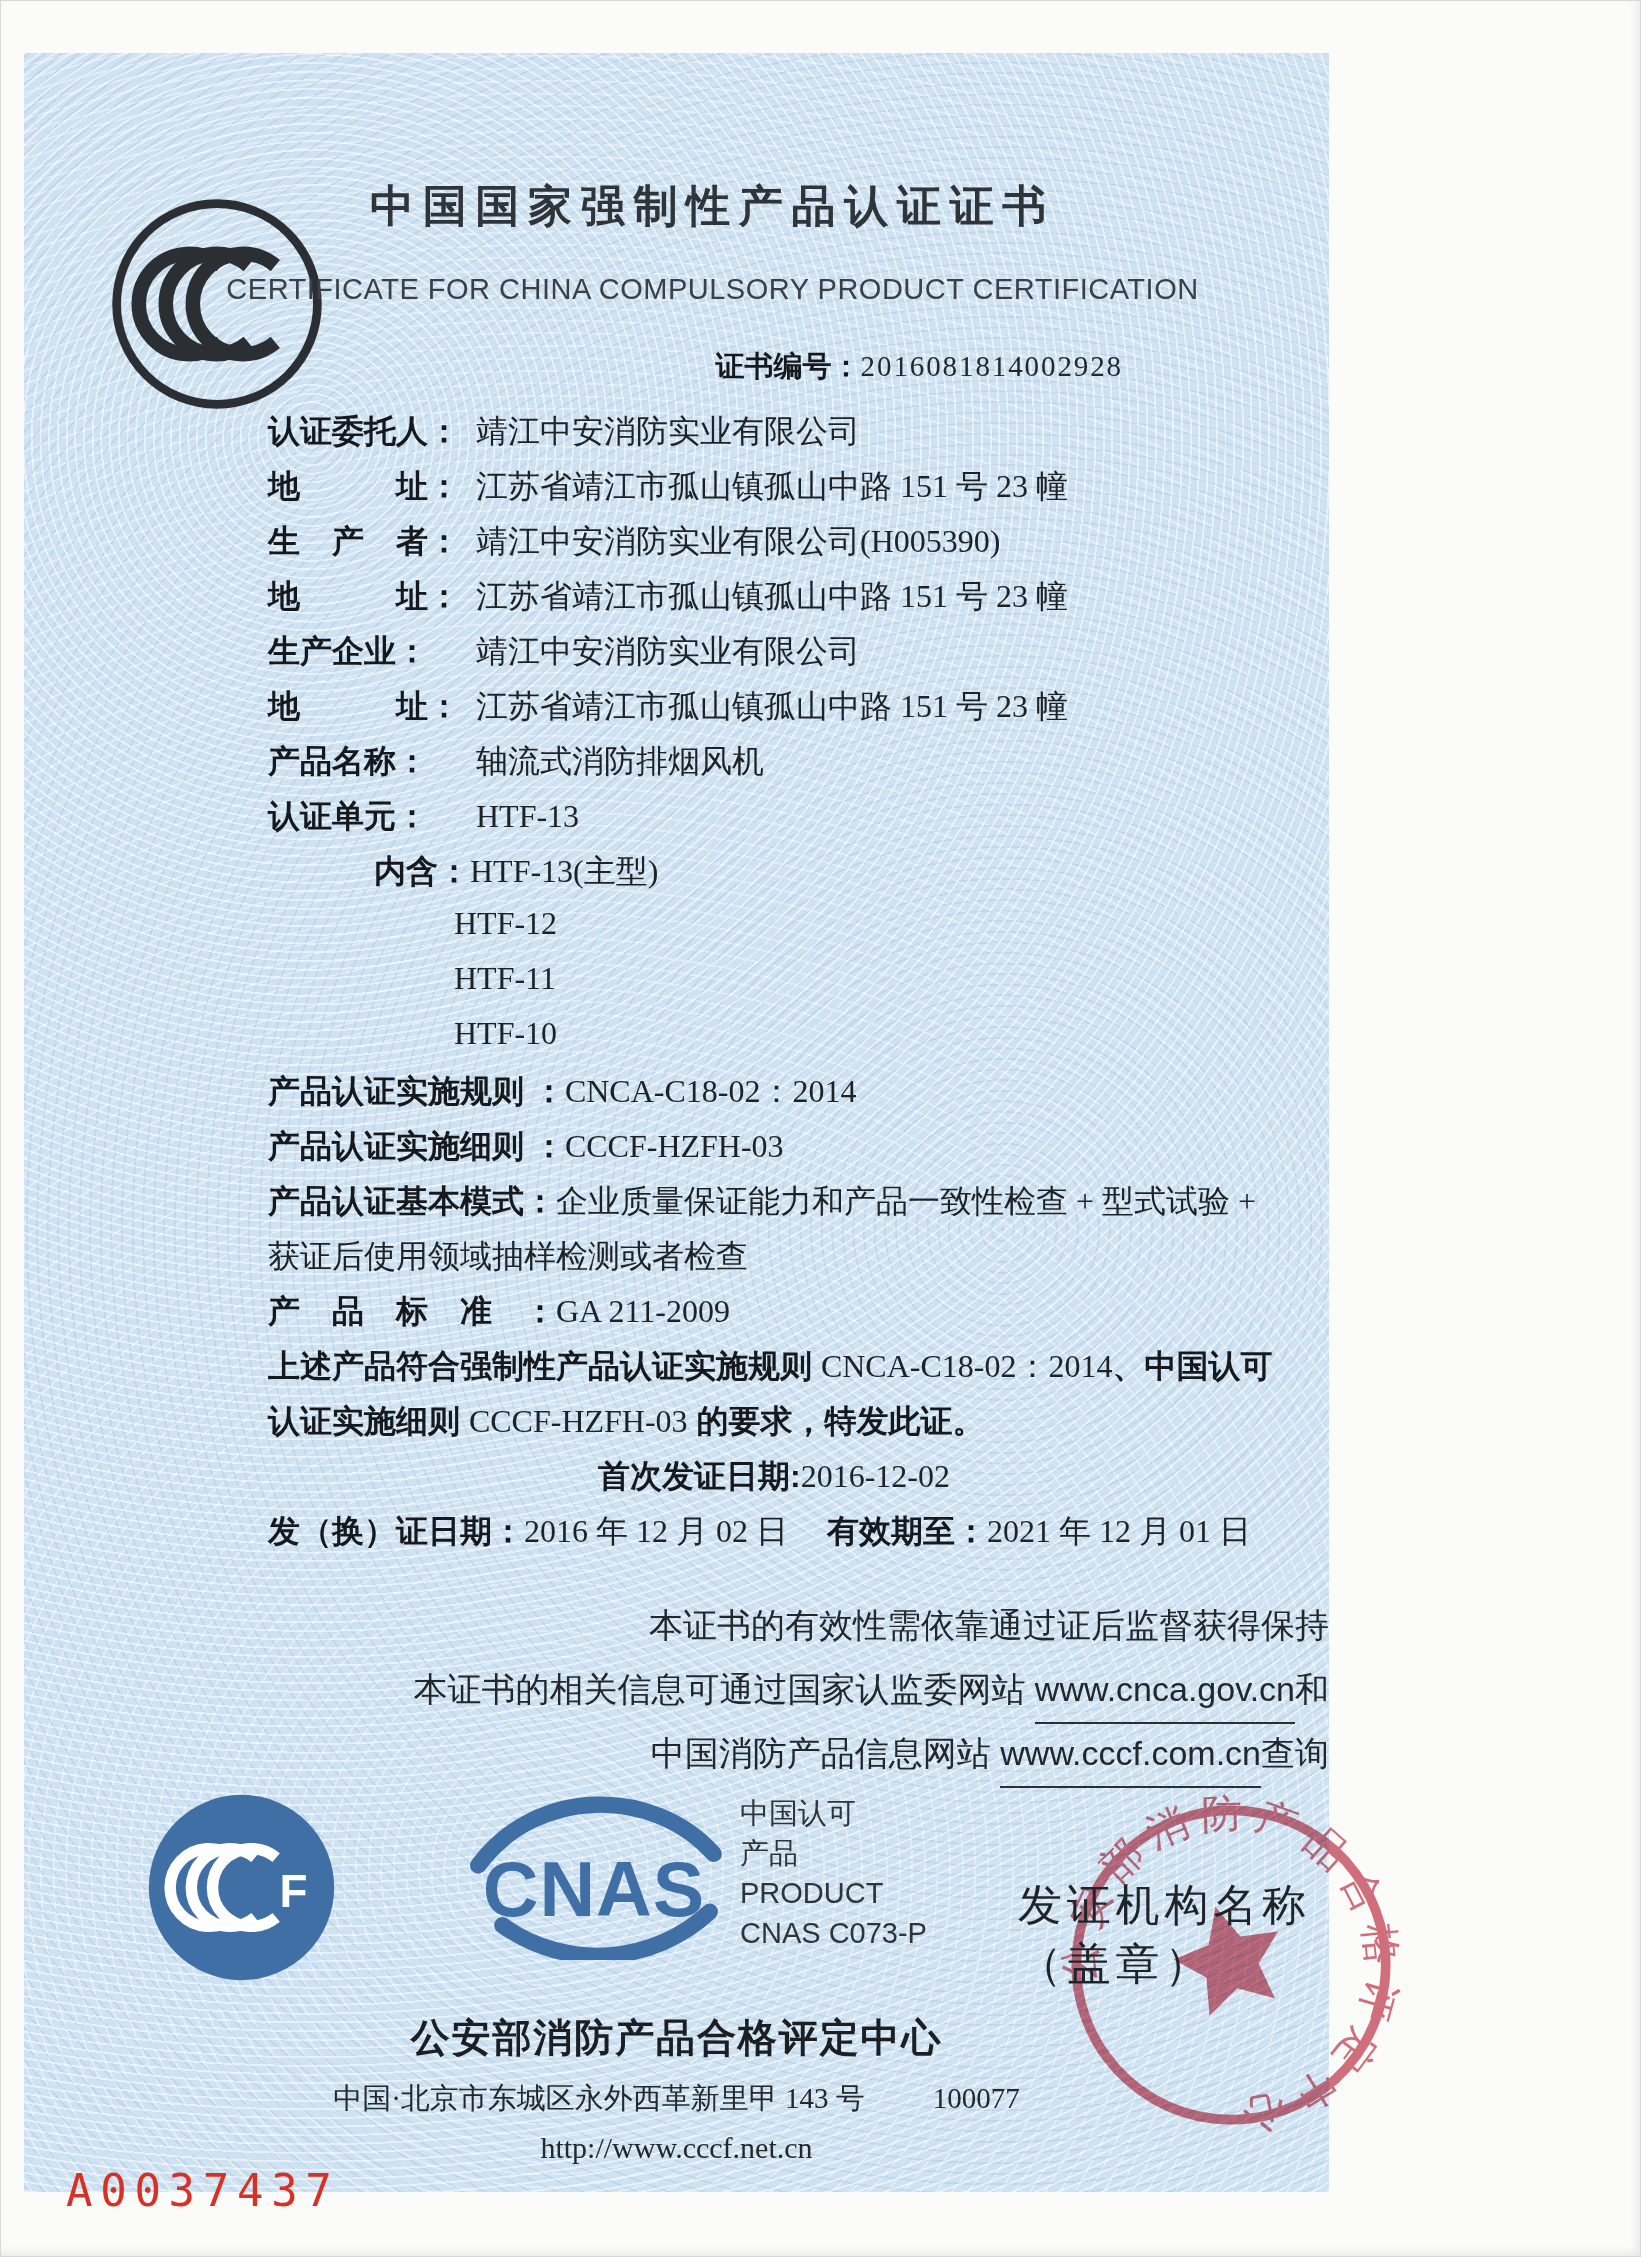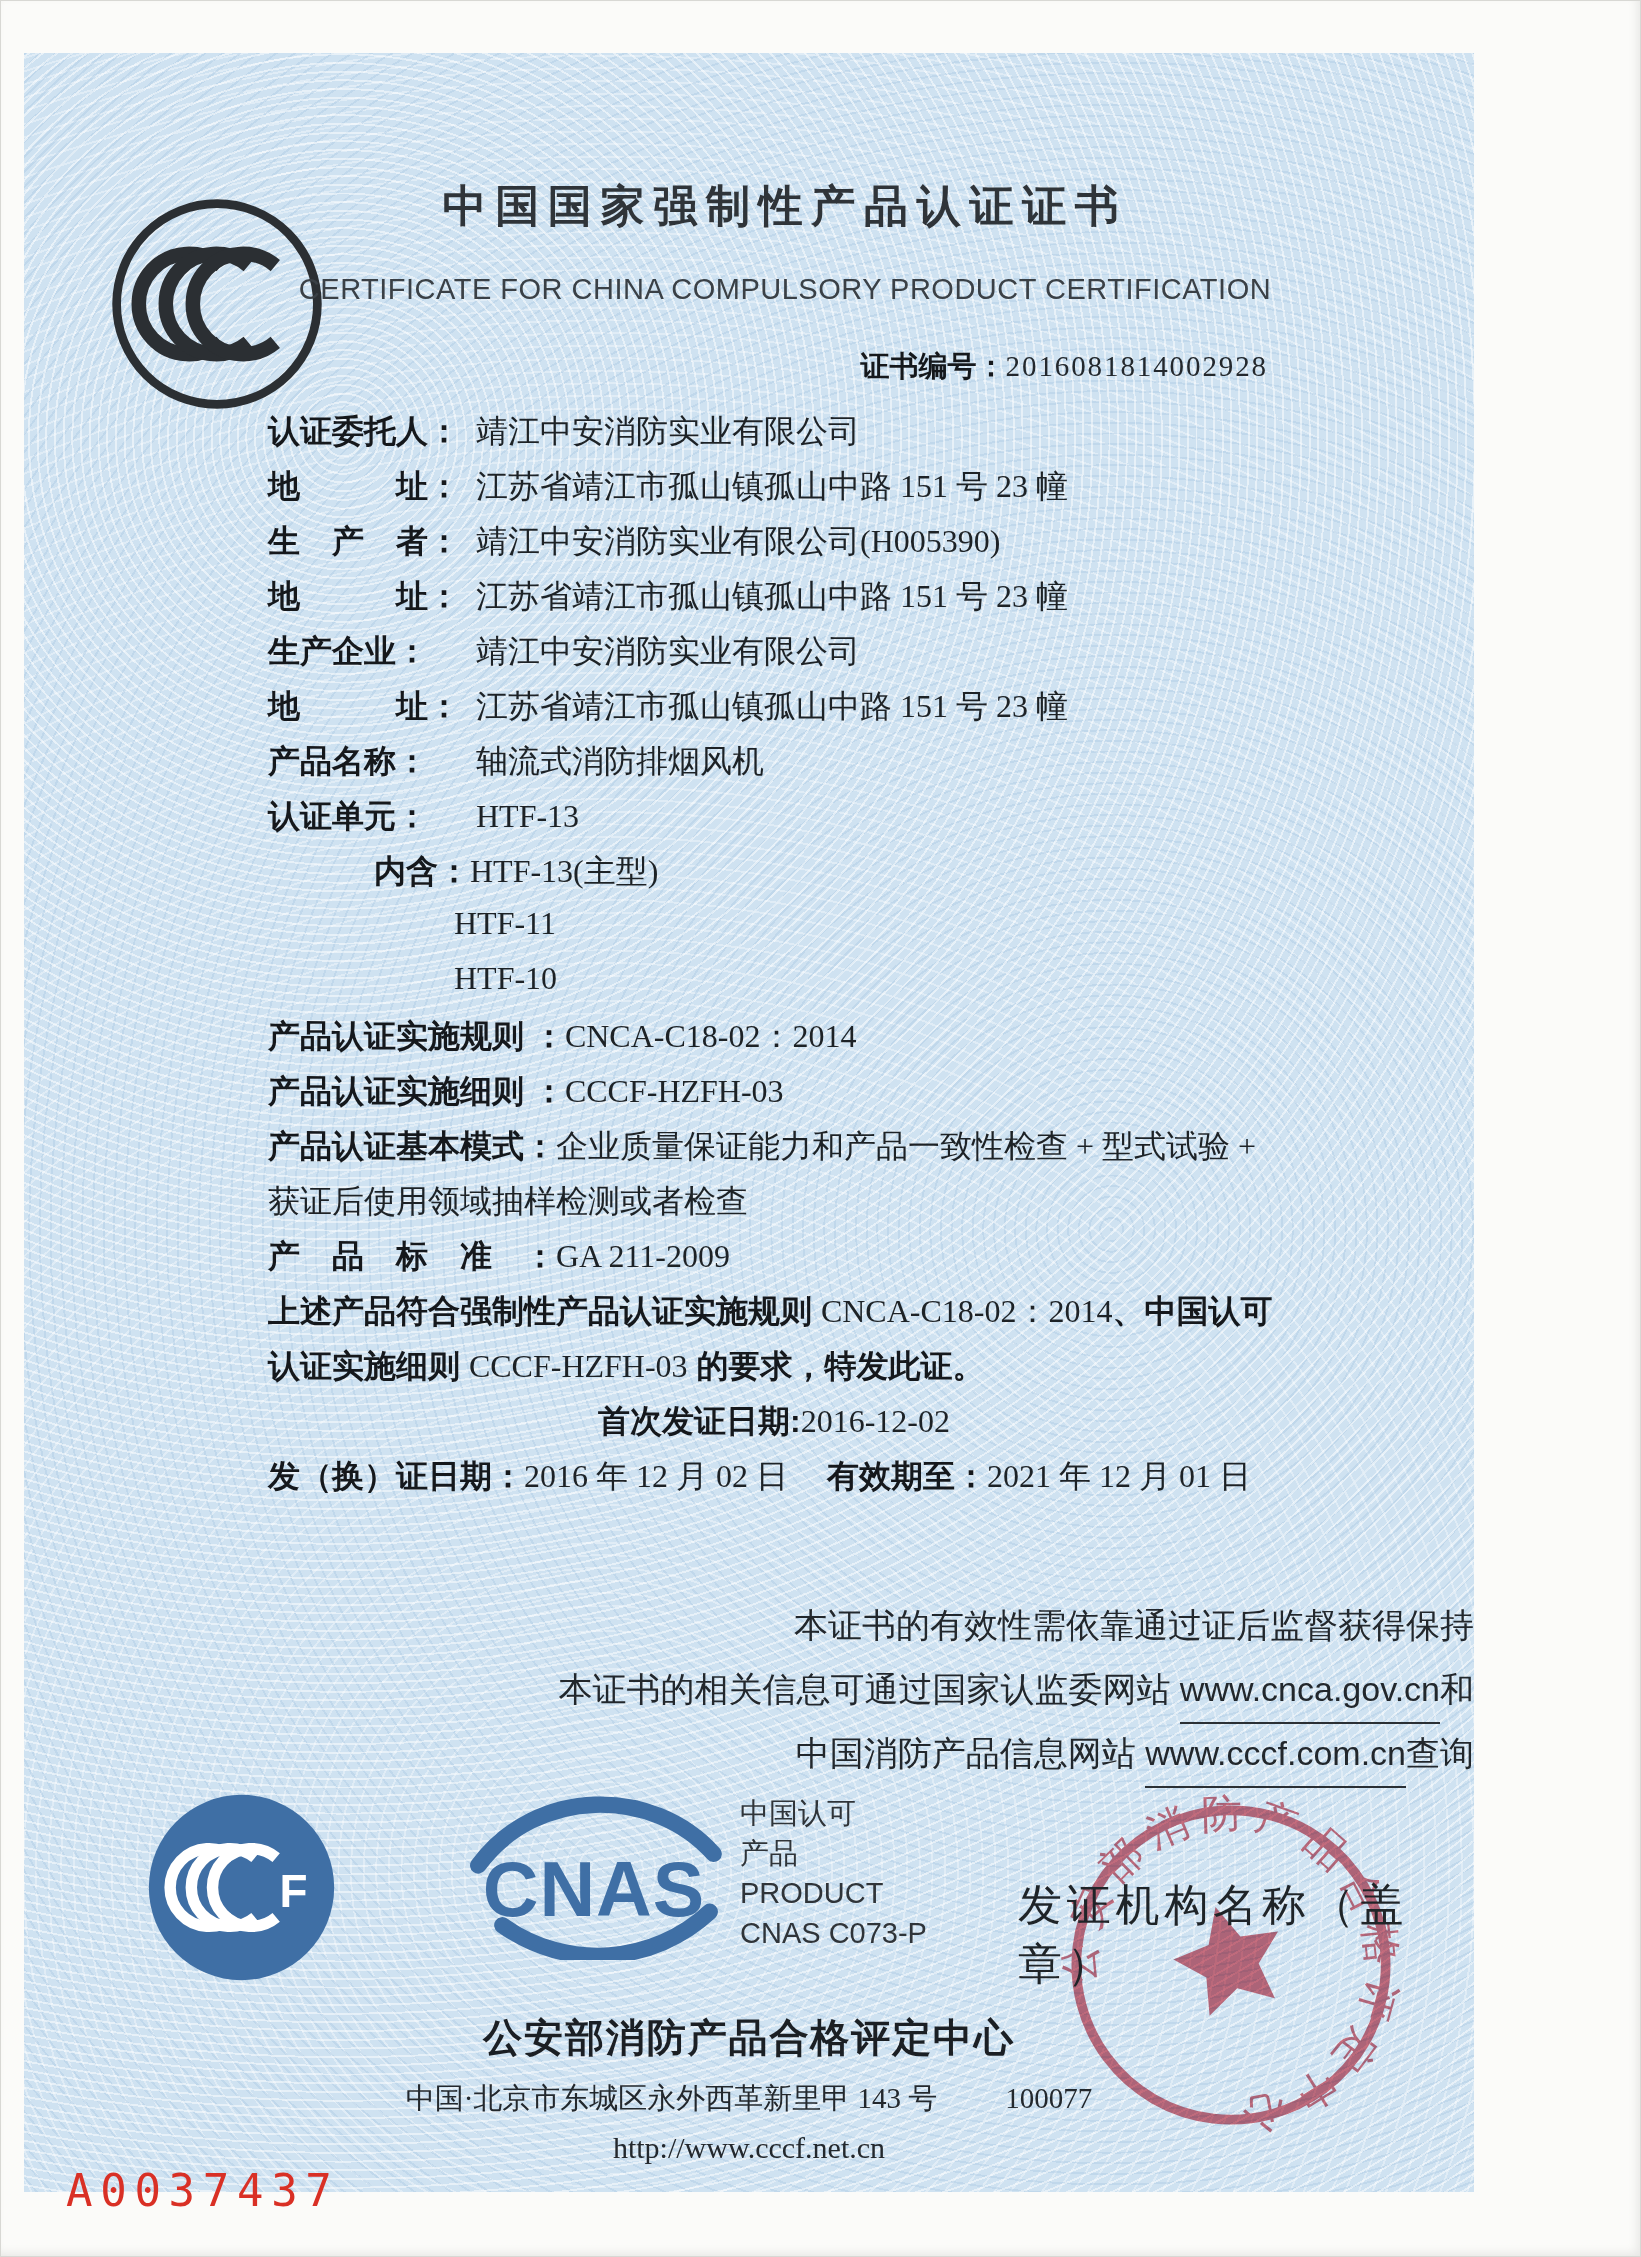--- a/index.html
+++ b/index.html
@@ -3,21 +3,21 @@
 <meta charset="utf-8">
 <style>
   :root{
     --cert-bg:#cfe2f1; --logo-blue:#3f6fa5; --stamp-red:#c43b4e;
     --serial-red:#d93025; --text:#1d2226;
   }
   *{margin:0;padding:0;box-sizing:border-box}
   body{width:1641px;height:2257px;background:#efeeea;font-family:"Liberation Serif",serif}
   .scan{position:relative;width:1641px;height:2257px;background:#fbfbf9;
         box-shadow:inset 0 0 0 1px #d8d8d4, inset -3.9px -3.9px 9.7px rgba(0,0,0,.08);overflow:hidden}
-  .cert{position:absolute;left:24px;top:53px;width:1450px;height:2139px;
+  .cert{position:absolute;left:24px;top:53px;width:1305px;height:2139px;
         background:
           repeating-radial-gradient(circle at 22% 18%, rgba(255,255,255,.5) 0 1.9px, rgba(255,255,255,0) 1.9px 8.7px),
           repeating-radial-gradient(circle at 75% 55%, rgba(164,196,224,.35) 0 1.9px, rgba(164,196,224,0) 1.9px 10.6px),
           repeating-radial-gradient(circle at 40% 85%, rgba(255,255,255,.35) 0 1.9px, rgba(255,255,255,0) 1.9px 12.6px),
           var(--cert-bg);
         color:var(--text)}
   .ccc-mark{position:absolute;left:82px;top:140px;width:222px;height:222px}
   .title{position:absolute;left:72px;right:0;top:124px;text-align:center;
          font-family:"Liberation Serif",serif;font-weight:700;font-size:44px;
          letter-spacing:8.7px;color:#2f3439}
@@ -81,20 +81,21 @@
       <div class="row"><span class="lbl w">认证委托人：</span><span class="val">靖江中安消防实业有限公司</span></div>
       <div class="row"><span class="lbl w">地　　　址：</span><span class="val">江苏省靖江市孤山镇孤山中路 151 号 23 幢</span></div>
       <div class="row"><span class="lbl w">生　产　者：</span><span class="val">靖江中安消防实业有限公司(H005390)</span></div>
       <div class="row"><span class="lbl w">地　　　址：</span><span class="val">江苏省靖江市孤山镇孤山中路 151 号 23 幢</span></div>
       <div class="row"><span class="lbl w">生产企业：</span><span class="val">靖江中安消防实业有限公司</span></div>
       <div class="row"><span class="lbl w">地　　　址：</span><span class="val">江苏省靖江市孤山镇孤山中路 151 号 23 幢</span></div>
       <div class="row"><span class="lbl w">产品名称：</span><span class="val">轴流式消防排烟风机</span></div>
       <div class="row"><span class="lbl w">认证单元：</span><span class="val">HTF-13</span></div>
 
       <div class="row"><span class="lbl ml-incl">内含：</span><span class="val">HTF-13(主型)</span></div>
+      <div class="row"><span class="val ml-item">HTF-12</span></div>
       <div class="row"><span class="val ml-item">HTF-11</span></div>
       <div class="row"><span class="val ml-item">HTF-10</span></div>
 
       <div class="row"><span class="lbl">产品认证实施规则 ：</span><span class="val">CNCA-C18-02：2014</span></div>
       <div class="row"><span class="lbl">产品认证实施细则 ：</span><span class="val">CCCF-HZFH-03</span></div>
 
       <div class="row"><span class="lbl">产品认证基本模式：</span><span class="val">企业质量保证能力和产品一致性检查 + 型式试验 +</span></div>
       <div class="row"><span class="val">获证后使用领域抽样检测或者检查</span></div>
 
       <div class="row"><span class="lbl">产　品　标　准　：</span><span class="val">GA 211-2009</span></div>

